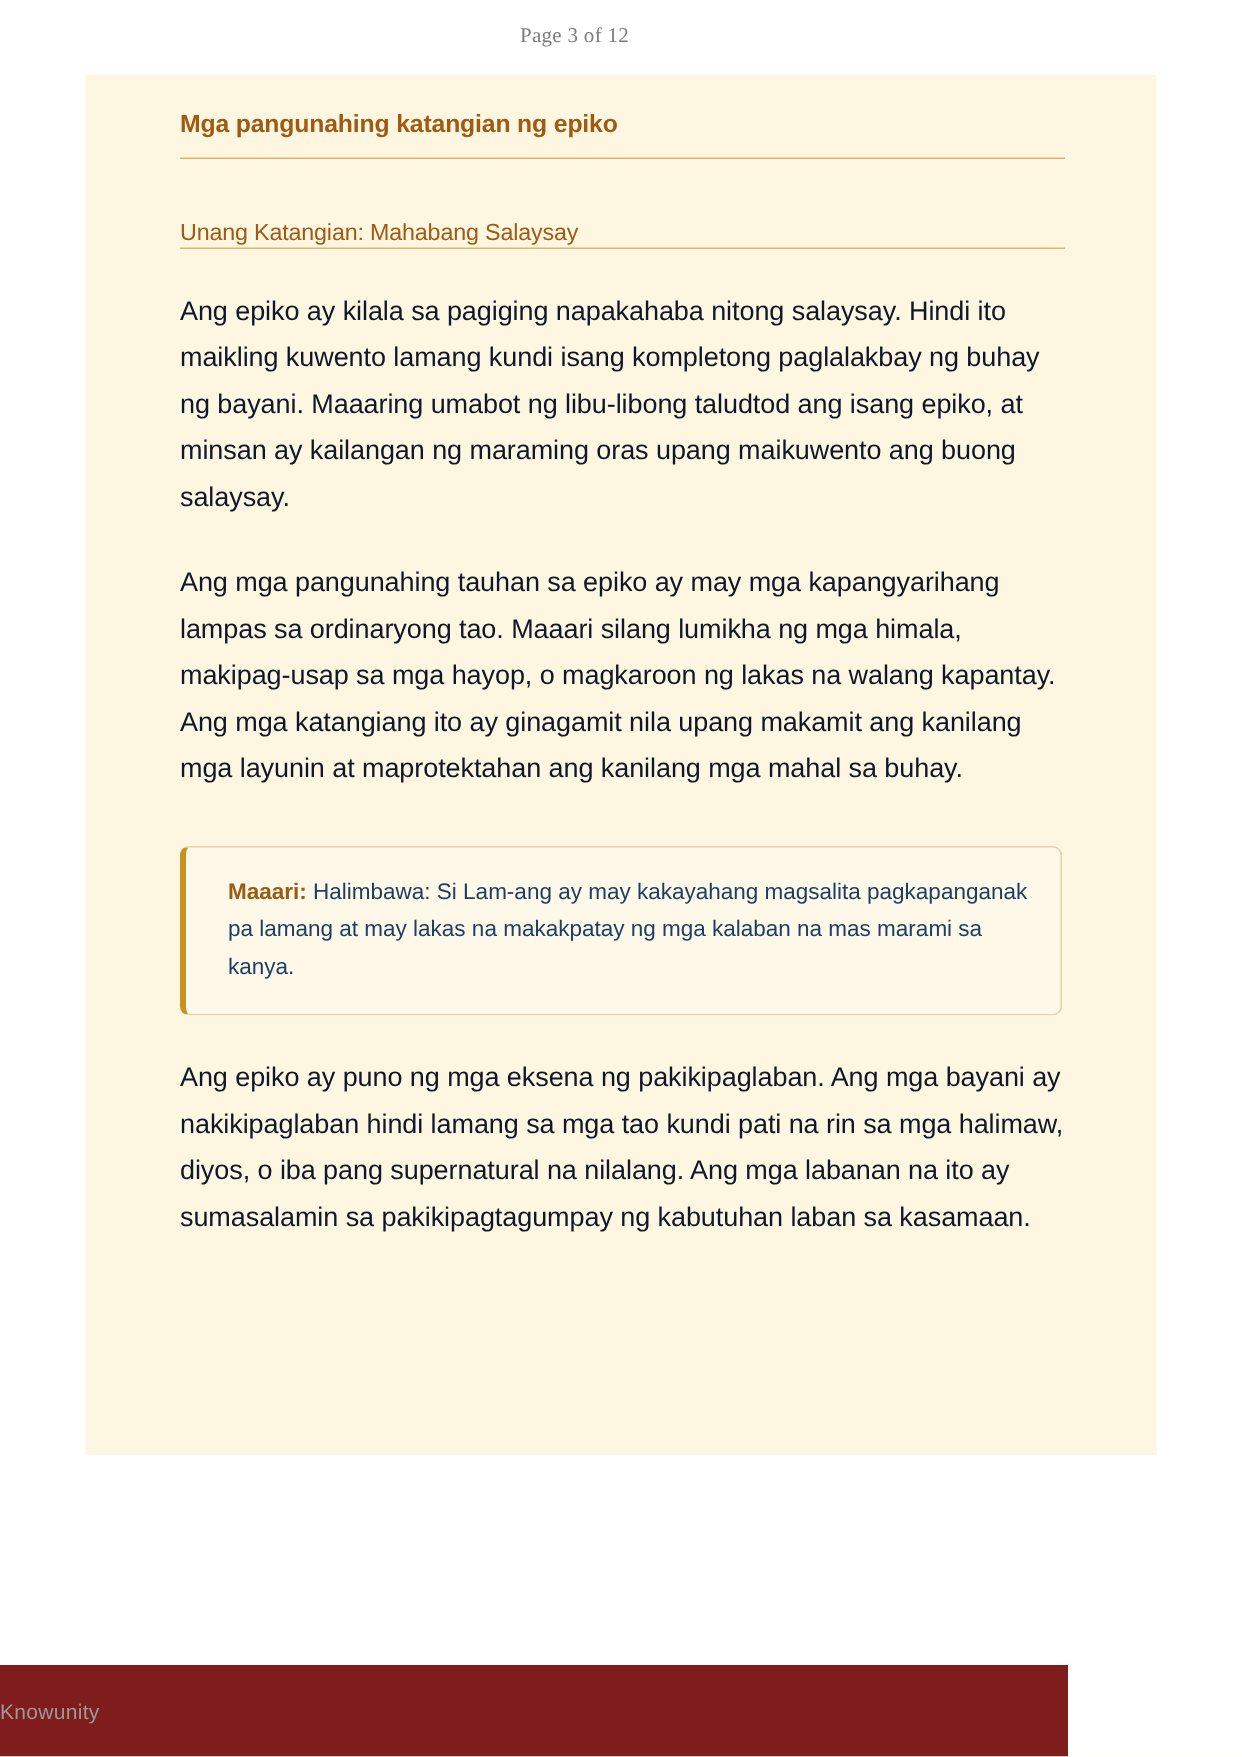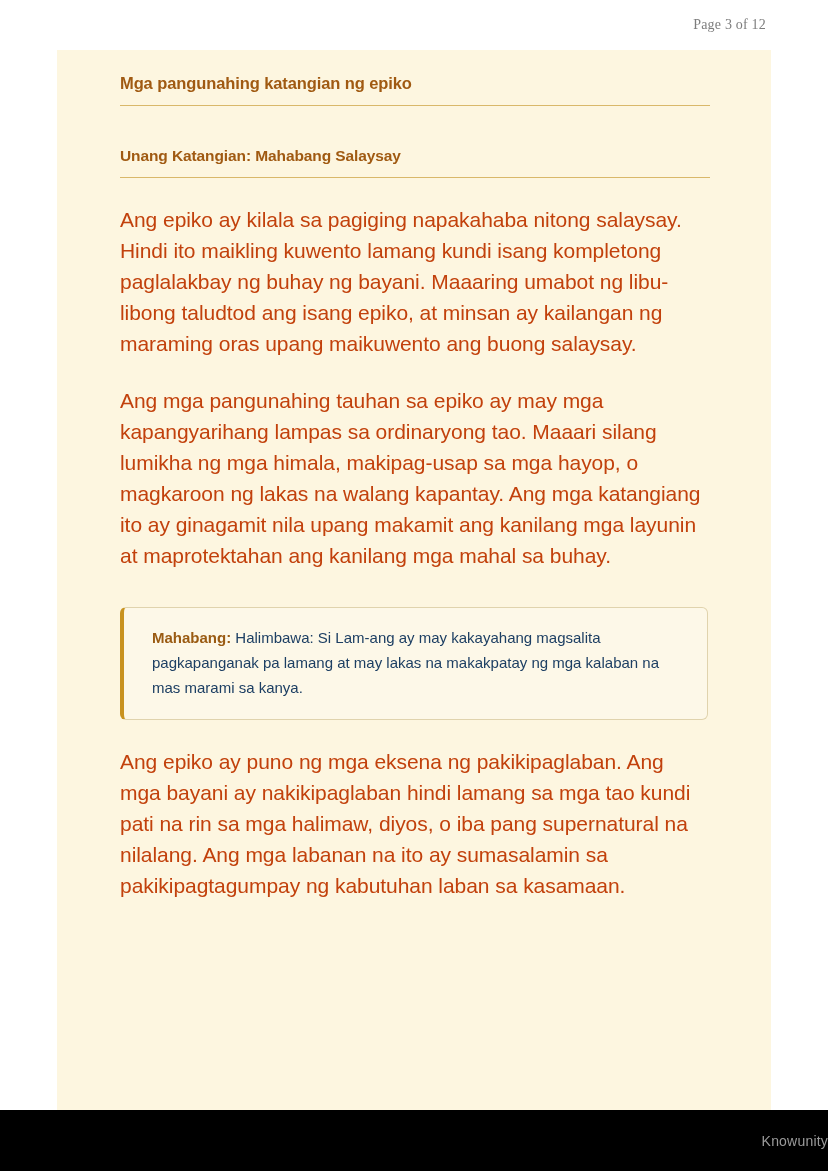--- a/index.html
+++ b/index.html
@@ -12,37 +12,37 @@
     height: 1171px;
     font-family: "Liberation Sans", sans-serif;
     position: relative;
     overflow: hidden;
   }
 
   .page-header {
     height: 50px;
     display: flex;
     align-items: center;
-    justify-content: flex-end;
+    justify-content: center;
     padding-right: 62px;
     box-sizing: border-box;
   }
   .page-number {
     font-family: "Liberation Serif", serif;
     font-size: 14px;
     color: #7d7d7d;
     letter-spacing: 0.2px;
   }
 
   .sheet {
     position: absolute;
     left: 57px;
     top: 50px;
     width: 714px;
-    height: 1060px;
+    height: 920px;
     background: #fdf6e0;
     box-sizing: border-box;
     padding: 0 0 0 0;
   }
 
   .content {
     padding: 14px 8px 0 63px;
     box-sizing: border-box;
   }
 
@@ -52,33 +52,32 @@
     color: #a05a12;
     margin: 10px 0 0 0;
     padding-bottom: 12px;
     border-bottom: 1.2px solid #d9b86a;
     width: 590px;
     letter-spacing: -0.1px;
   }
 
   h3.sub-title {
     font-size: 15.5px;
-    font-weight: bold;
+    font-weight: normal;
     color: #a05a12;
     margin: 41px 0 0 0;
-    padding-bottom: 12px;
     border-bottom: 1.2px solid #d9b86a;
     width: 590px;
     letter-spacing: -0.1px;
   }
 
   p.body-text {
-    font-size: 21px;
+    font-size: 18px;
     line-height: 31px;
-    color: #c2410c;
+    color: #0f172a;
     margin: 26px 0 0 0;
     width: 590px;
     letter-spacing: -0.05px;
   }
 
   .example-box {
     margin: 36px 0 0 0;
     width: 588px;
     box-sizing: border-box;
     border: 1px solid #e0d3ad;
@@ -95,26 +94,26 @@
   }
   .example-label {
     font-weight: bold;
     color: #9a5b12;
   }
 
   .footer {
     position: absolute;
     left: 0;
     top: 1110px;
-    width: 828px;
+    width: 712px;
     height: 61px;
     display: flex;
     align-items: center;
-    justify-content: flex-end;
-    background: #000000;
+    justify-content: flex-start;
+    background: #7f1d1d;
   }
   .footer-text {
     font-size: 14px;
     color: #9a9a9a;
     letter-spacing: 0.2px;
   }
 </style>
 </head>
 <body>
 
@@ -126,21 +125,21 @@
   <div class="content">
 
     <h2 class="section-title">Mga pangunahing katangian ng epiko</h2>
 
     <h3 class="sub-title">Unang Katangian: Mahabang Salaysay</h3>
     <p class="body-text">Ang epiko ay kilala sa pagiging napakahaba nitong salaysay. Hindi ito maikling kuwento lamang kundi isang kompletong paglalakbay ng buhay ng bayani. Maaaring umabot ng libu-libong taludtod ang isang epiko, at minsan ay kailangan ng maraming oras upang maikuwento ang buong salaysay.</p>
 
     <p class="body-text">Ang mga pangunahing tauhan sa epiko ay may mga kapangyarihang lampas sa ordinaryong tao. Maaari silang lumikha ng mga himala, makipag-usap sa mga hayop, o magkaroon ng lakas na walang kapantay. Ang mga katangiang ito ay ginagamit nila upang makamit ang kanilang mga layunin at maprotektahan ang kanilang mga mahal sa buhay.</p>
 
     <div class="example-box">
-      <p><span class="example-label">Mahabang:</span><span> Halimbawa: Si Lam-ang ay may kakayahang magsalita pagkapanganak pa lamang at may lakas na makakpatay ng mga kalaban na mas marami sa kanya.</span></p>
+      <p><span class="example-label">Maaari:</span><span> Halimbawa: Si Lam-ang ay may kakayahang magsalita pagkapanganak pa lamang at may lakas na makakpatay ng mga kalaban na mas marami sa kanya.</span></p>
     </div>
 
     <p class="body-text">Ang epiko ay puno ng mga eksena ng pakikipaglaban. Ang mga bayani ay nakikipaglaban hindi lamang sa mga tao kundi pati na rin sa mga halimaw, diyos, o iba pang supernatural na nilalang. Ang mga labanan na ito ay sumasalamin sa pakikipagtagumpay ng kabutuhan laban sa kasamaan.</p>
 
   </div>
 </div>
 
 <div class="footer">
   <span class="footer-text">Knowunity</span>
 </div>

